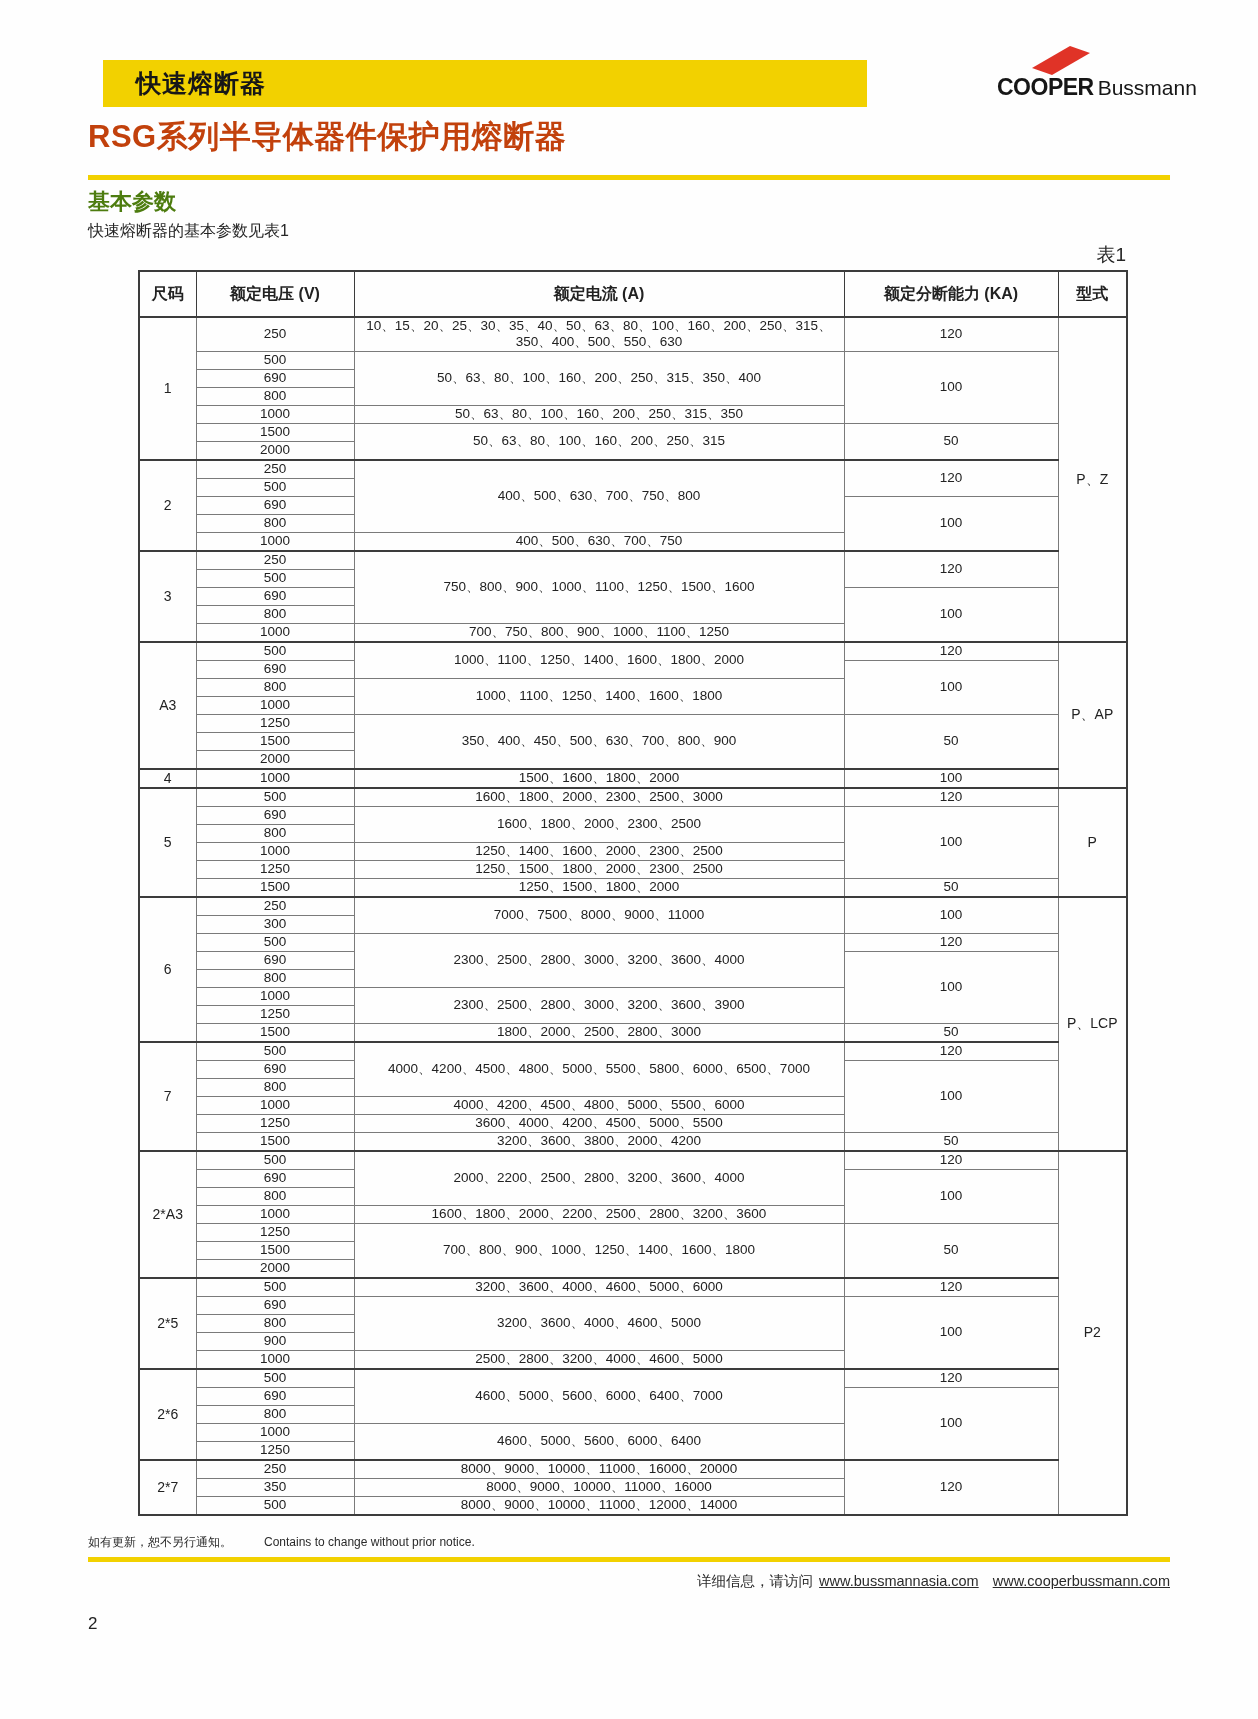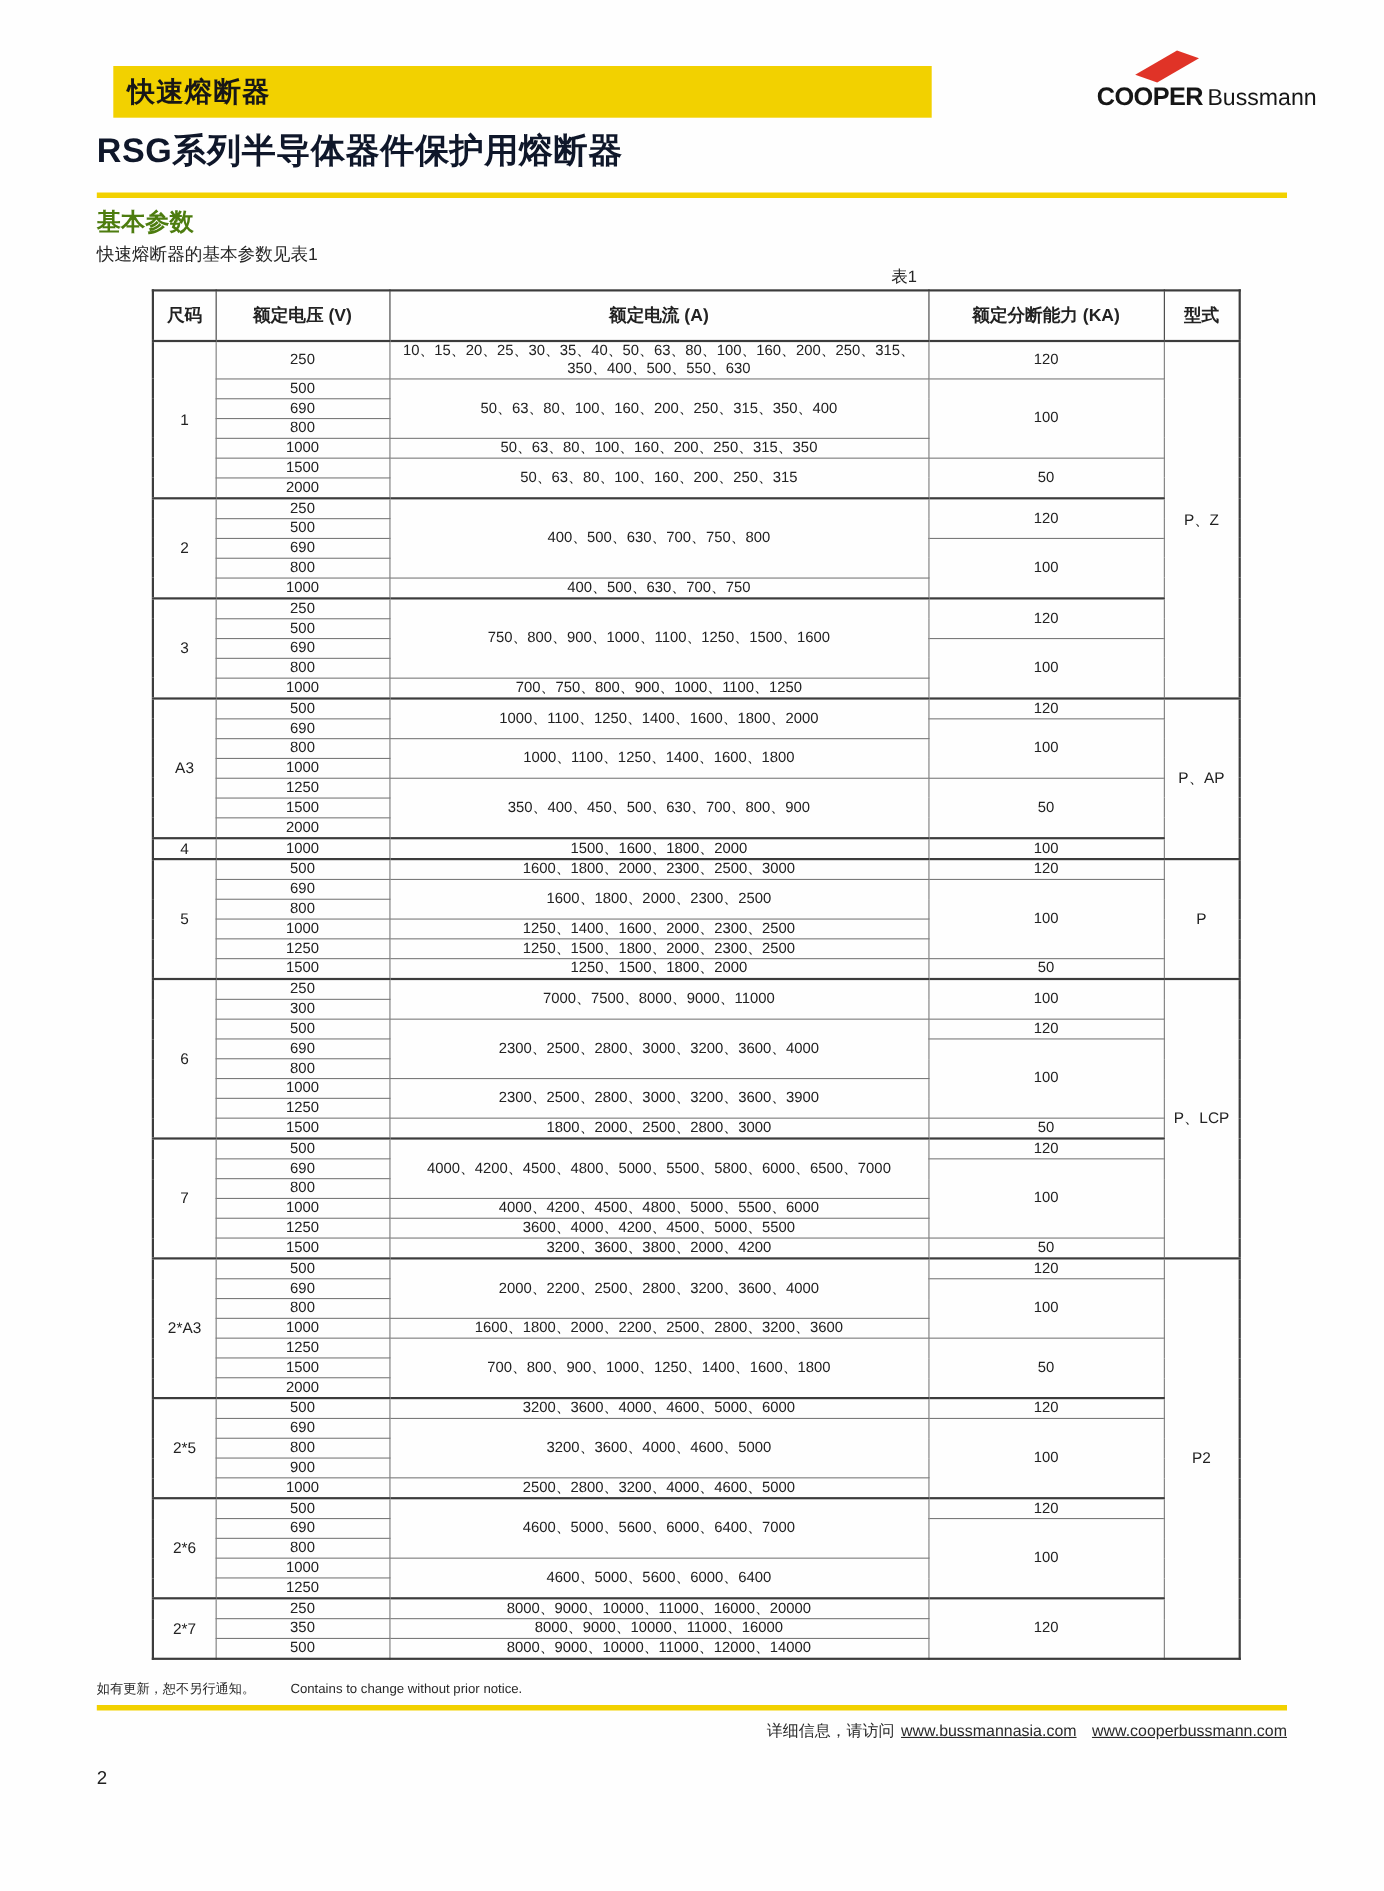--- a/index.html
+++ b/index.html
@@ -15,54 +15,54 @@
     background:#fefefe;
     font-family:"Liberation Sans","DejaVu Sans",sans-serif;
     color:var(--ink);
     position:relative;
     overflow:hidden;
   }
   .banner{
     margin:60px 0 0 103px;
     width:744px;height:47px;
     background:var(--accent);
-    display:flex;align-items:center;
+    display:flex;align-items:center;padding-left:20px;
   }
   .banner-label{
     font-size:25px;font-weight:bold;color:#171717;
     padding-left:13px;letter-spacing:1px;
   }
   .logo{
     position:absolute;top:44px;left:997px;width:190px;
   }
   .logo-flag{display:block;margin-left:33px;color:var(--logo-red);}
   .logo-text{white-space:nowrap;margin-top:-2px;color:#161616;}
   .logo-cooper{font-size:23px;font-weight:bold;letter-spacing:-0.5px;}
   .logo-bussmann{font-size:21px;font-weight:normal;margin-left:4px;}
   .page-title{
     margin:9px 0 0 88px;
-    font-size:31px;font-weight:bold;color:#0f172a;
+    font-size:31px;font-weight:bold;color:#c2410c;
     letter-spacing:0.5px;
   }
   .rule{
     margin-left:88px;width:1082px;height:5px;
     background:var(--accent);
   }
   .rule-top{margin-top:17px;}
   .section-heading{
     margin:7px 0 0 88px;
     font-size:22px;font-weight:bold;color:#4d7c0f;
   }
   .section-note{
     margin:4px 0 0 88px;
     font-size:16px;
   }
   .table-caption{
     margin:0 0 2px 138px;width:988px;
-    font-size:15px;text-align:center;padding-left:380px;
+    font-size:19px;text-align:right;padding-left:380px;
     box-sizing:border-box;
   }
   table.spec{
     border-collapse:collapse;
     margin-left:138px;
     width:988px;
     table-layout:fixed;
     border:2px solid var(--line-dark);
   }
   table.spec th{

